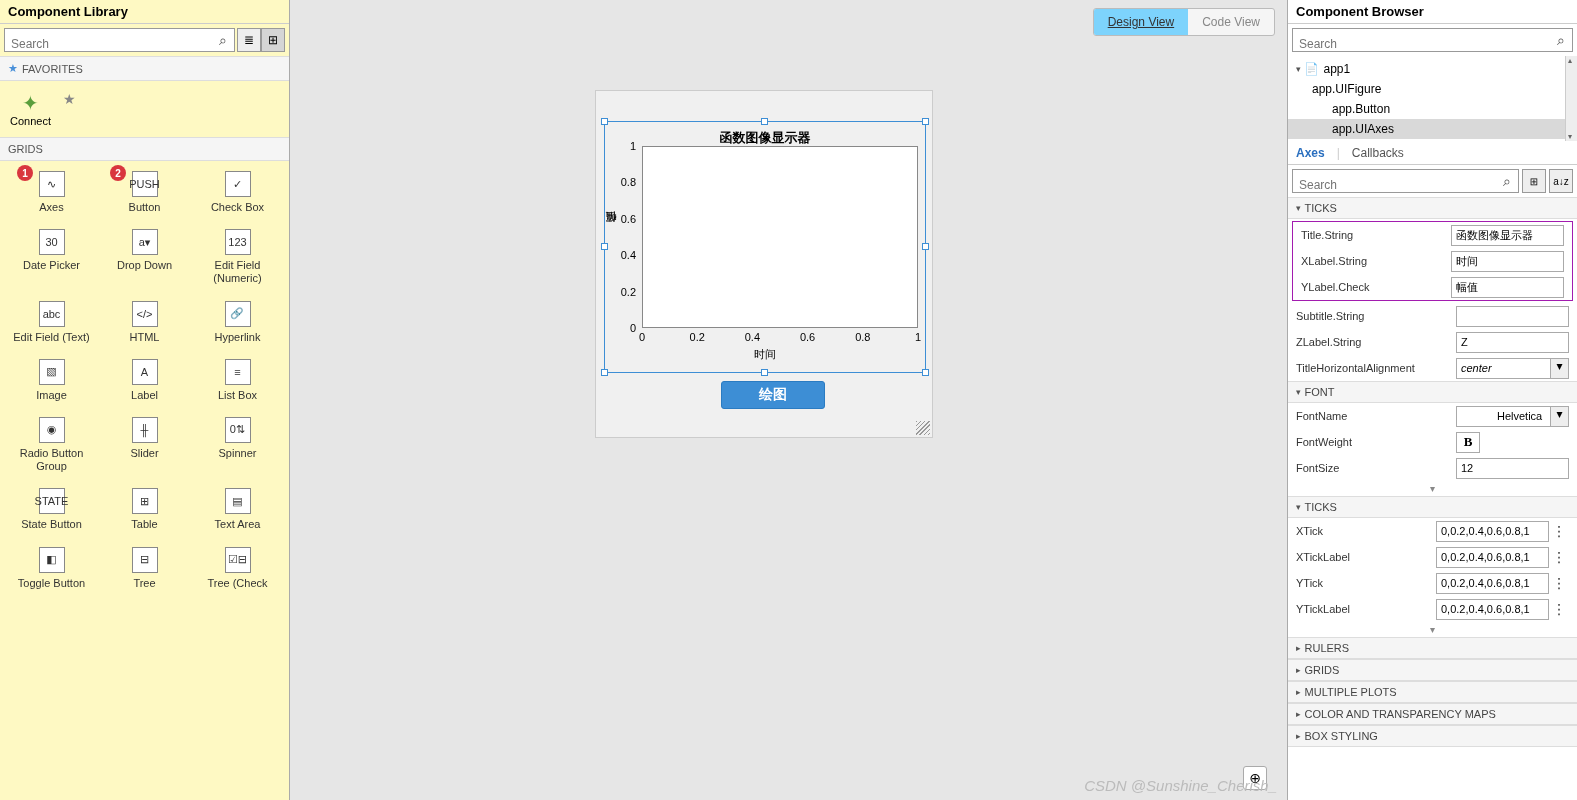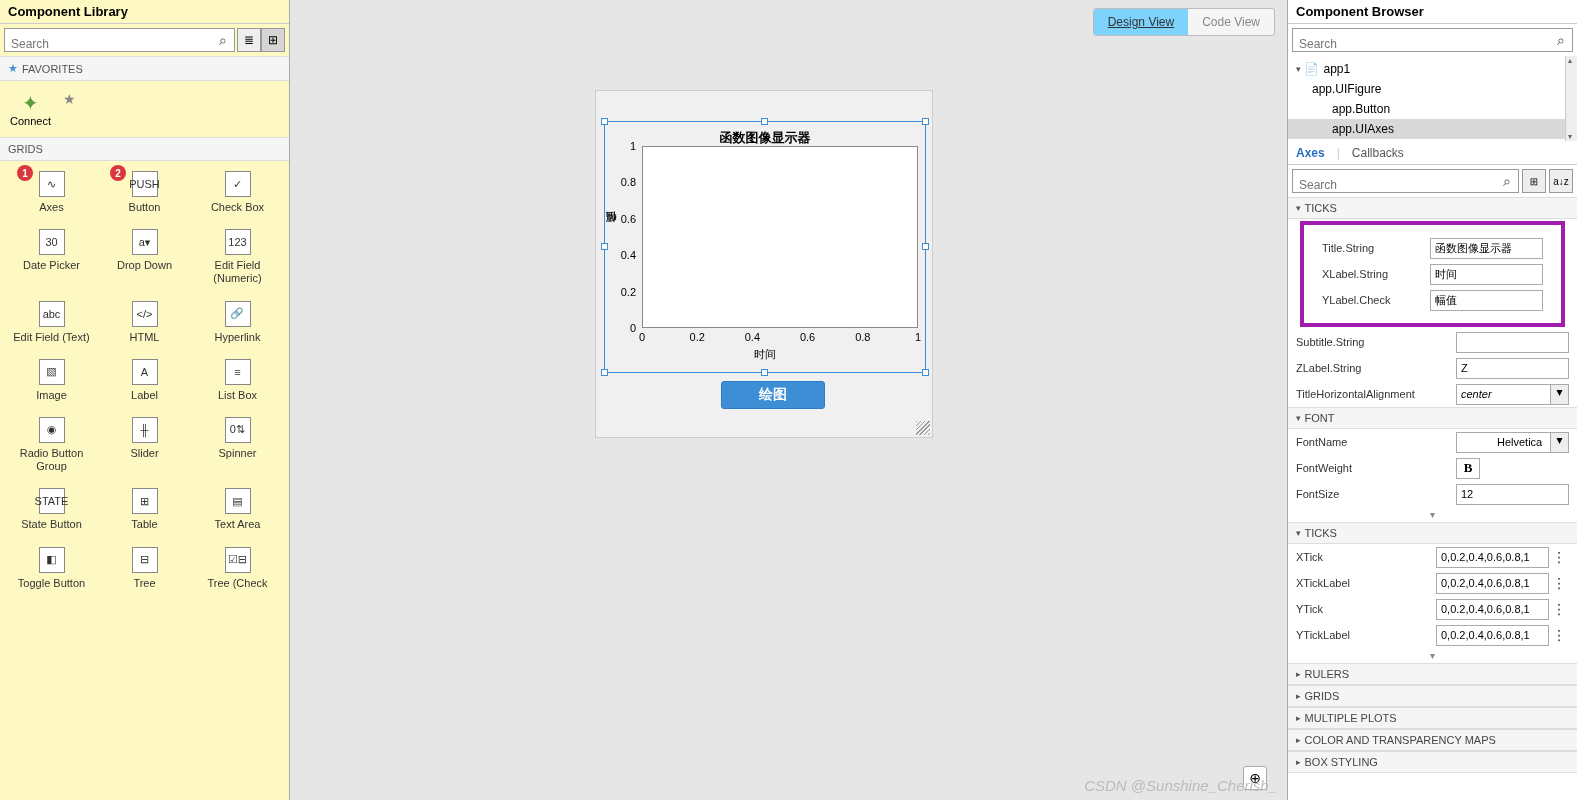--- a/index.html
+++ b/index.html
@@ -74,21 +74,21 @@
 .insp-search-row { display: flex; padding: 4px; gap: 3px; }
 .insp-btn { width: 24px; height: 24px; border: 1px solid #999; background: #eee; display: flex; align-items: center; justify-content: center; cursor: pointer; font-size: 10px; }
 
 .props { flex: 1; overflow-y: auto; }
 .prop-section { background: #f5f5f5; border-top: 1px solid #ddd; border-bottom: 1px solid #ddd; padding: 4px 8px; font-size: 11px; color: #444; display: flex; align-items: center; gap: 4px; cursor: pointer; }
 .prop-row { display: flex; align-items: center; padding: 2px 8px; min-height: 26px; }
 .prop-lbl { flex: 1; font-size: 11px; color: #333; }
 .prop-val { width: 113px; }
 .prop-val input, .prop-val select { width: 100%; border: 1px solid #aaa; padding: 2px 4px; font-size: 11px; height: 21px; }
 .prop-dots { width: 20px; display: flex; justify-content: center; font-size: 14px; color: #333; cursor: pointer; }
-.redbox { border: 4px solid #a21caf; padding: 10px; margin: 2px 12px; }
+.redbox { border: 1px solid #a21caf; padding: 0; margin: 2px 4px; }
 .bold-btn { width: 24px; height: 21px; border: 1px solid #aaa; background: #fff; font-weight: bold; font-family: serif; font-size: 13px; cursor: pointer; }
 .expand-arrow { text-align: center; color: #888; font-size: 10px; padding: 2px; cursor: pointer; }
 
 .favs-row { padding: 10px; display: flex; align-items: start; gap: 12px; }
 .fav-item { display: flex; flex-direction: column; align-items: center; font-size: 11px; cursor: pointer; }
 .fav-star { color: #888; font-size: 14px; }
 </style>
 </head>
 <body>
 

